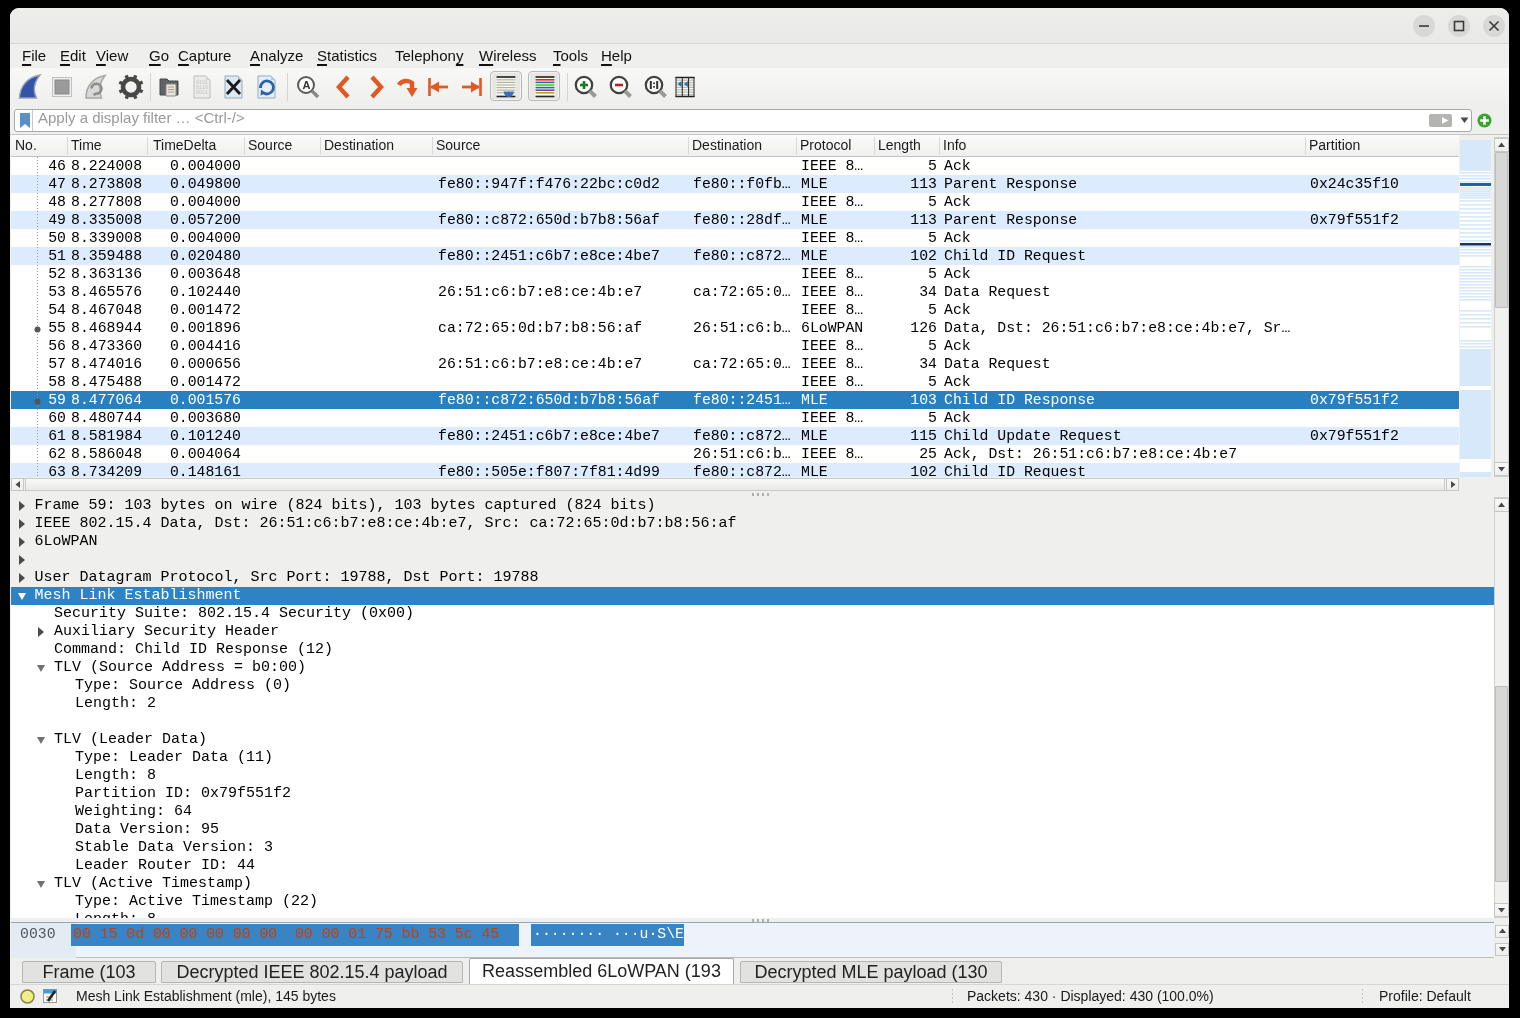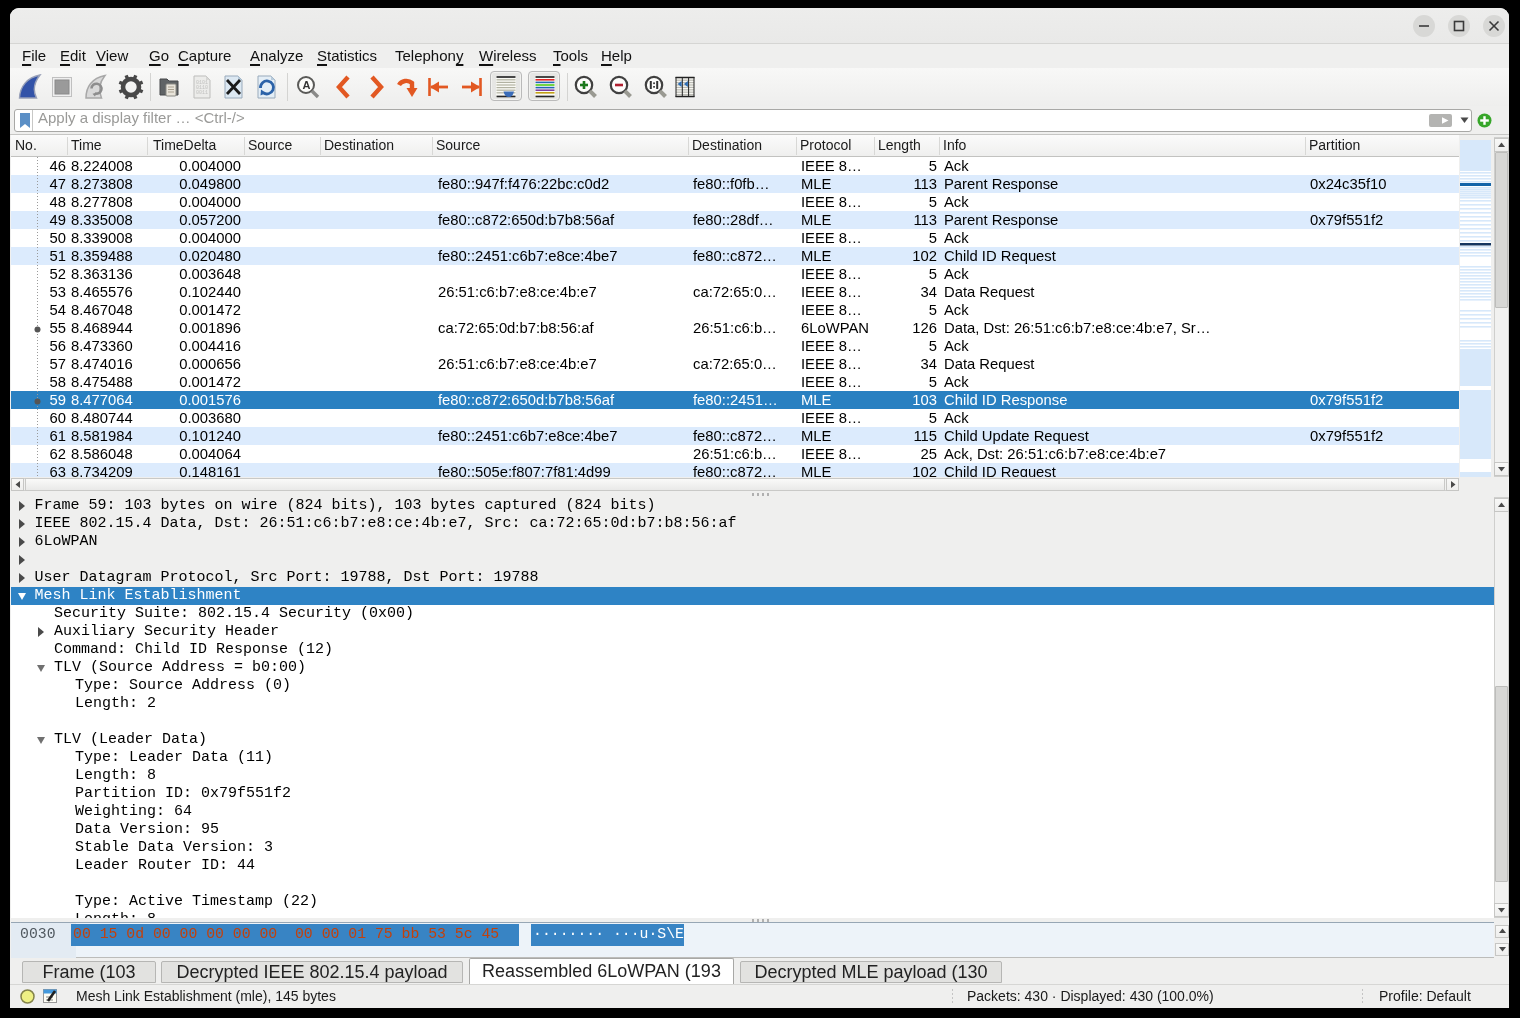--- a/index.html
+++ b/index.html
@@ -21,21 +21,21 @@
 .pressed{position:absolute;top:3px;width:32px;height:30px;background:#e6e6e4;border:1px solid #bababa;border-radius:4px;box-shadow:inset 0 0 0 1px #f2f2f0}
 
 #fbar{position:absolute;left:10px;top:106px;width:1499px;height:29px;background:#efefee;border-bottom:1px solid #c6c6c4}
 #finput{position:absolute;left:4px;top:3px;width:1458px;height:23px;background:#fff;border:1px solid #a8a8a6;border-radius:3px}
 #fph{position:absolute;left:28px;top:3px;font-size:15px;color:#9a9a98}
 
 #phead{position:absolute;left:11px;top:135px;width:1448px;height:22px;background:linear-gradient(#fbfbfb,#efefee);border-bottom:1px solid #c2c2c0;font-size:14px;color:#1a1a1a}
 #phead span{position:absolute;top:2px}
 #phead i.v{position:absolute;top:2px;width:1px;height:18px;background:#d8d8d6}
 
-#plist{position:absolute;left:11px;top:157px;width:1448px;height:320px;background:#fff;overflow:hidden;font-family:Liberation Sans, sans-serif;font-size:14.8px}
+#plist{position:absolute;left:11px;top:157px;width:1448px;height:320px;background:#fff;overflow:hidden;font-family:Liberation Mono, monospace;font-size:14.8px}
 .prow{position:absolute;left:0;width:1448px;height:18px;line-height:18px;white-space:pre}
 .prow span{position:absolute;top:0}
 .blue{background:#dcebfd}
 .sel{background:#2980c1;color:#fff}
 .cno{left:20px;width:35px;text-align:right}
 .ct{left:60px}
 .ctd{left:130px;width:100px;text-align:right}
 .cs2{left:427px}
 .cd2{left:682px}
 .cpr{left:790px}
@@ -271,20 +271,21 @@
 <div class="dl" style="top:180.0px"><span style="left:64px">Type: Source Address (0)</span></div>
 <div class="dl" style="top:198.0px"><span style="left:64px">Length: 2</span></div>
 <div class="dl" style="top:234.0px"><i class="tri-d" style="left:26px;border-top-color:#707070"></i><span style="left:43px">TLV (Leader Data)</span></div>
 <div class="dl" style="top:252.0px"><span style="left:64px">Type: Leader Data (11)</span></div>
 <div class="dl" style="top:270.0px"><span style="left:64px">Length: 8</span></div>
 <div class="dl" style="top:288.0px"><span style="left:64px">Partition ID: 0x79f551f2</span></div>
 <div class="dl" style="top:306.0px"><span style="left:64px">Weighting: 64</span></div>
 <div class="dl" style="top:324.0px"><span style="left:64px">Data Version: 95</span></div>
 <div class="dl" style="top:342.0px"><span style="left:64px">Stable Data Version: 3</span></div>
 <div class="dl" style="top:360.0px"><span style="left:64px">Leader Router ID: 44</span></div>
+<div class="dl" style="top:378.0px"><i class="tri-d" style="left:26px;border-top-color:#707070"></i><span style="left:43px">TLV (Active Timestamp)</span></div>
 <div class="dl" style="top:396.0px"><span style="left:64px">Type: Active Timestamp (22)</span></div>
 <div class="dl" style="top:414.0px"><span style="left:64px">Length: 8</span></div>
 </div>
 <svg class="abs" style="left:1460px;top:140px" width="31" height="337">
     <rect x="0" y="0" width="31" height="337" fill="#fff"></rect>
     <rect x="0" y="0" width="31" height="31" fill="#d7e8fa"></rect>
     <rect x="0" y="32" width="31" height="1.5999999999999943" fill="#d7e8fa"></rect>
     <rect x="0" y="35" width="31" height="1.5999999999999943" fill="#d7e8fa"></rect>
     <rect x="0" y="38" width="31" height="1.5999999999999943" fill="#d7e8fa"></rect>
     <rect x="0" y="41" width="31" height="1.5999999999999943" fill="#d7e8fa"></rect>

